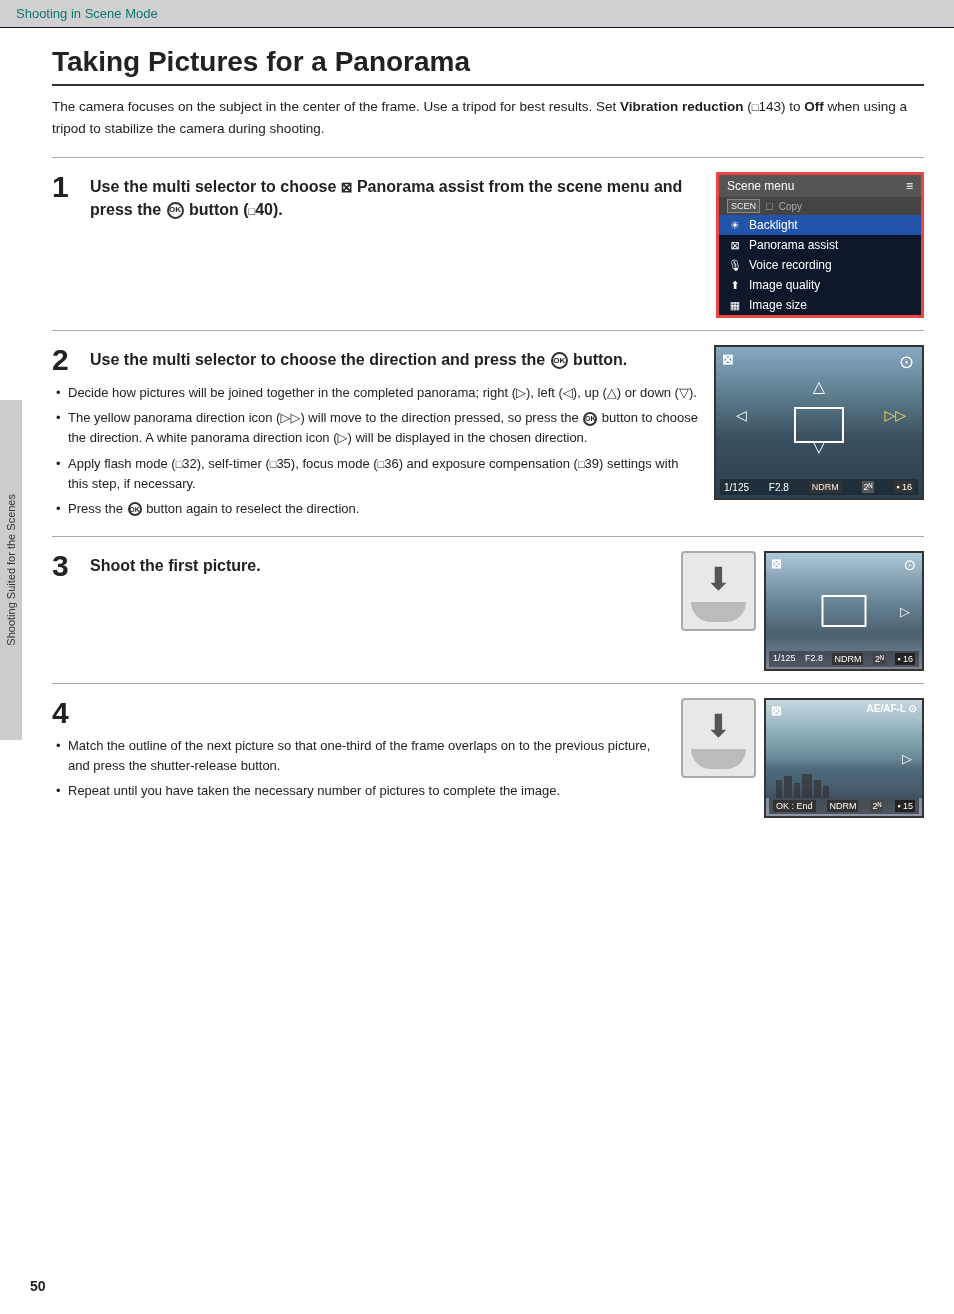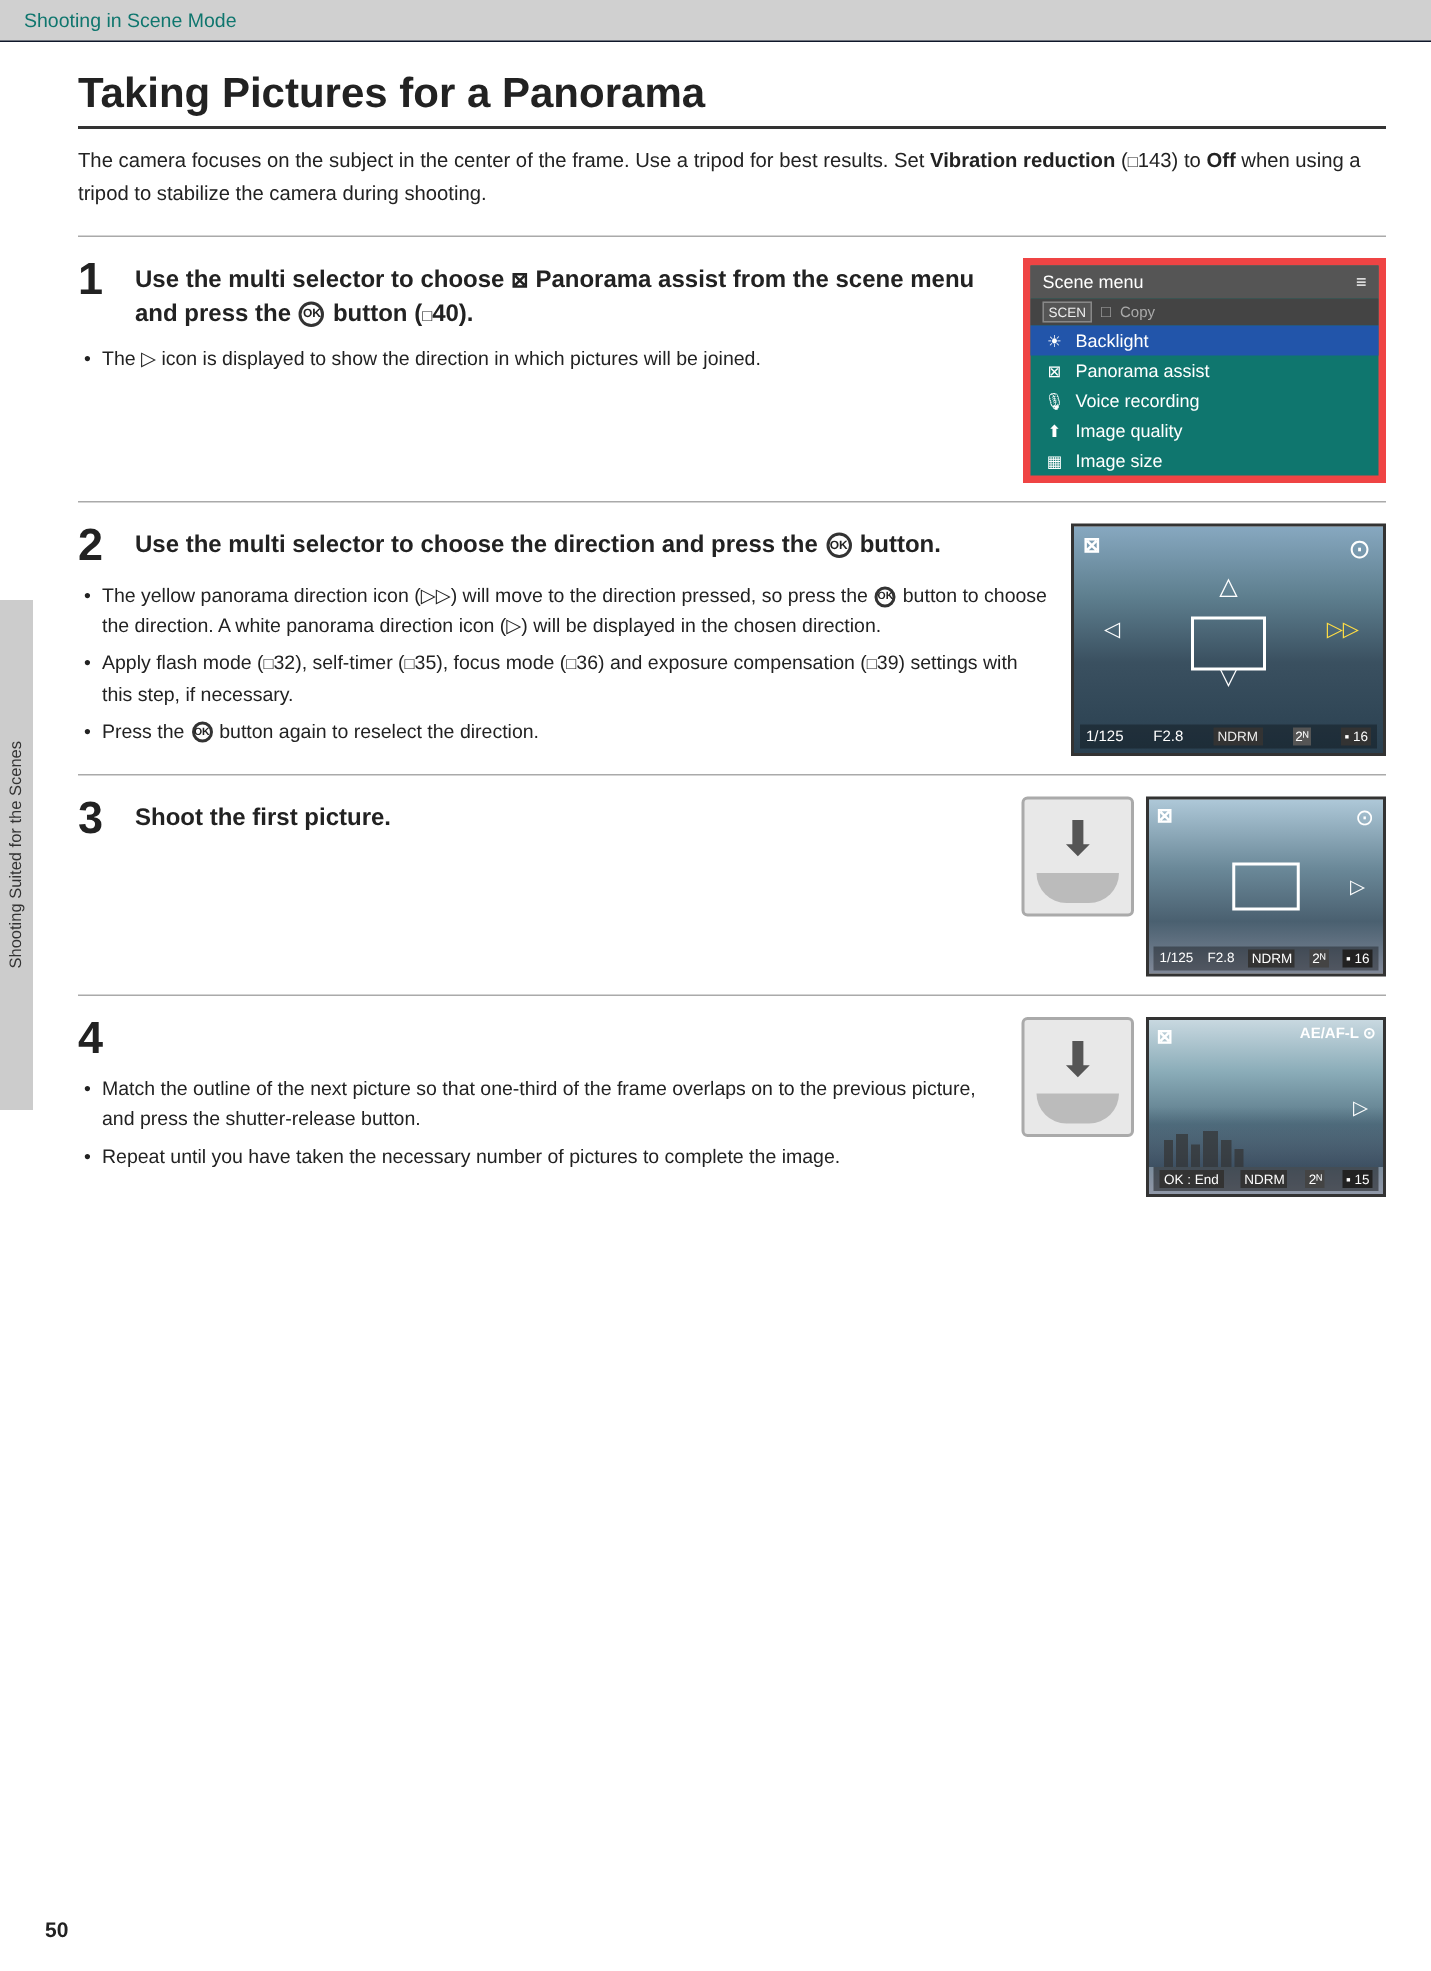--- a/index.html
+++ b/index.html
@@ -118,23 +118,23 @@
       margin-bottom: 5px;
     }
     .bullet-list li::before {
       content: "•";
       position: absolute;
       left: 4px;
     }
 
     
     .scene-menu {
-      width: 242px;
-      border: 5px solid #ef4444;
-      background: #0f766e;
+      width: 208px;
+      border: 3px solid #ef4444;
+      background: #0f172a;
       color: #fff;
       font-size: 12px;
       flex-shrink: 0;
     }
     .scene-menu-header {
       background: #555;
       padding: 4px 8px;
       font-size: 12px;
       display: flex;
       justify-content: space-between;
@@ -258,23 +258,20 @@
     <div class="step-body">
       <div class="step-text">
         <div class="step-header">
           <span class="step-number">1</span>
           <div class="step-title">
             Use the multi selector to choose <span style="font-weight:bold;font-size:14px">⊠</span> <strong>Panorama assist</strong> from the scene menu and press the <span class="ok-circle">
                 <strong>OK</strong>
               </span> button (<span style="font-size:11px">□</span>40).
           </div>
         </div>
-        <ul class="bullet-list">
-          <li>The ▷ icon is displayed to show the direction in which pictures will be joined.</li>
-        </ul>
       </div>
 
       <div class="scene-menu">
         <div class="scene-menu-header">
           <span>Scene menu</span>
           <span>≡</span>
         </div>
 
         <div class="scene-menu-item" style="background:#444;font-size:10px;color:#aaa;padding:2px 8px;">
           <span style="background:#555;color:#eee;font-size:9px;padding:1px 3px;border:1px solid #888">SCEN</span>
@@ -310,20 +307,21 @@
       <div class="step-text">
         <div class="step-header">
           <span class="step-number">2</span>
           <div class="step-title">
             Use the multi selector to choose the direction and press the <span class="ok-circle">
                 <strong>OK</strong>
               </span> button.
           </div>
         </div>
         <ul class="bullet-list">
+          <li>Decide how pictures will be joined together in the completed panorama; right (▷), left (◁), up (△) or down (▽).</li>
           <li>The yellow panorama direction icon (▷▷) will move to the direction pressed, so press the <span class="ok-circle" style="width:14px;height:14px;font-size:7px">
                 <strong>OK</strong>
               </span> button to choose the direction. A white panorama direction icon (▷) will be displayed in the chosen direction.</li>
           <li>Apply flash mode (<span style="font-size:11px">□</span>32), self-timer (<span style="font-size:11px">□</span>35), focus mode (<span style="font-size:11px">□</span>36) and exposure compensation (<span style="font-size:11px">□</span>39) settings with this step, if necessary.</li>
           <li>Press the <span class="ok-circle" style="width:14px;height:14px;font-size:7px">
                 <strong>OK</strong>
               </span> button again to reselect the direction.</li>
         </ul>
       </div>
 

